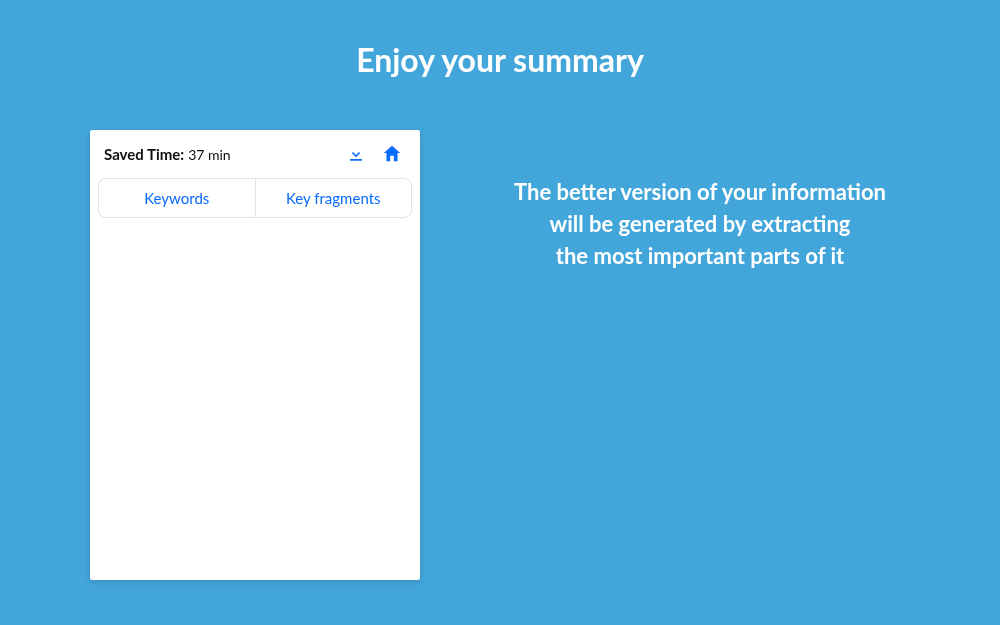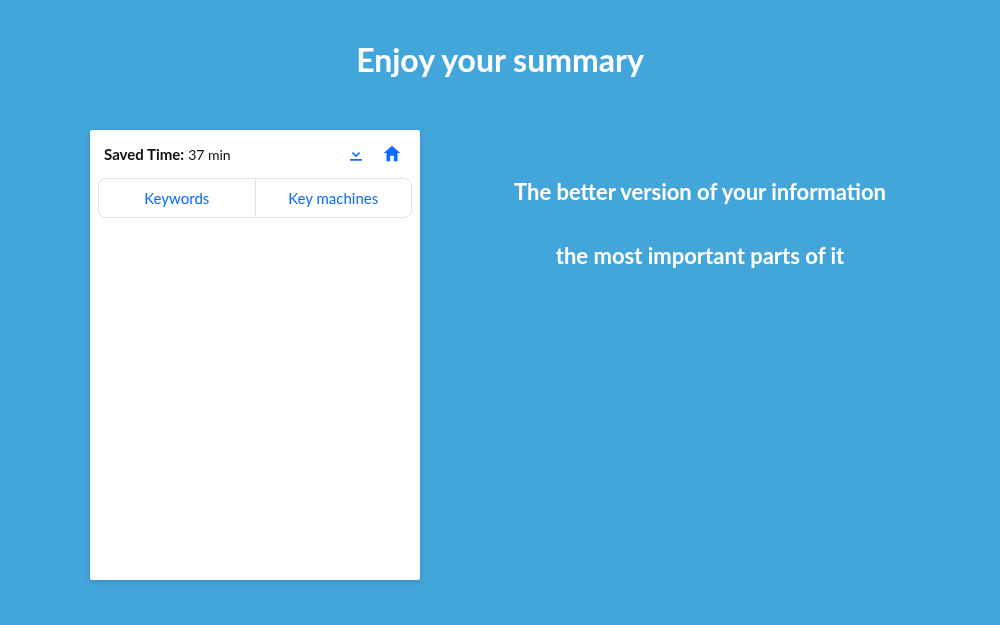--- a/index.html
+++ b/index.html
@@ -94,21 +94,21 @@
   .content p { margin-bottom: 18px; }
   .justify { text-align: justify; text-align-last: left; }
 </style>
 </head>
 <body>
 
 <div class="hero-title">Enjoy your summary</div>
 
 <div class="subtitle">
   <span>The better version of your information</span><br>
-  <br>
+  <span>will be generated by extracting</span><br>
   <span>the most important parts of it</span>
 </div>
 
 <div class="panel">
   <div class="panel-header">
     <span class="saved-label">Saved Time:</span>
     <span class="saved-value">37 min</span>
     <span class="spacer"></span>
     <span class="icon-btn">
       <svg width="20" height="20" viewBox="0 0 24 24" fill="currentColor">
@@ -118,19 +118,19 @@
     <span class="icon-btn">
       <svg width="22" height="22" viewBox="0 0 24 24" fill="currentColor">
         <path d="M12 3l9 8h-3v9h-4v-6H10v6H6v-9H3l9-8z"></path>
       </svg>
     </span>
   </div>
 
   <div class="tabs-wrap">
     <div class="tab-row">
       <div class="tab-pill tab-left">Keywords</div>
-      <div class="tab-pill tab-right">Key machines</div>
+      <div class="tab-pill tab-right">Key fragments</div>
     </div>
   </div>
 
   <div class="content">
   </div>
 </div>
 
 </body></html>

